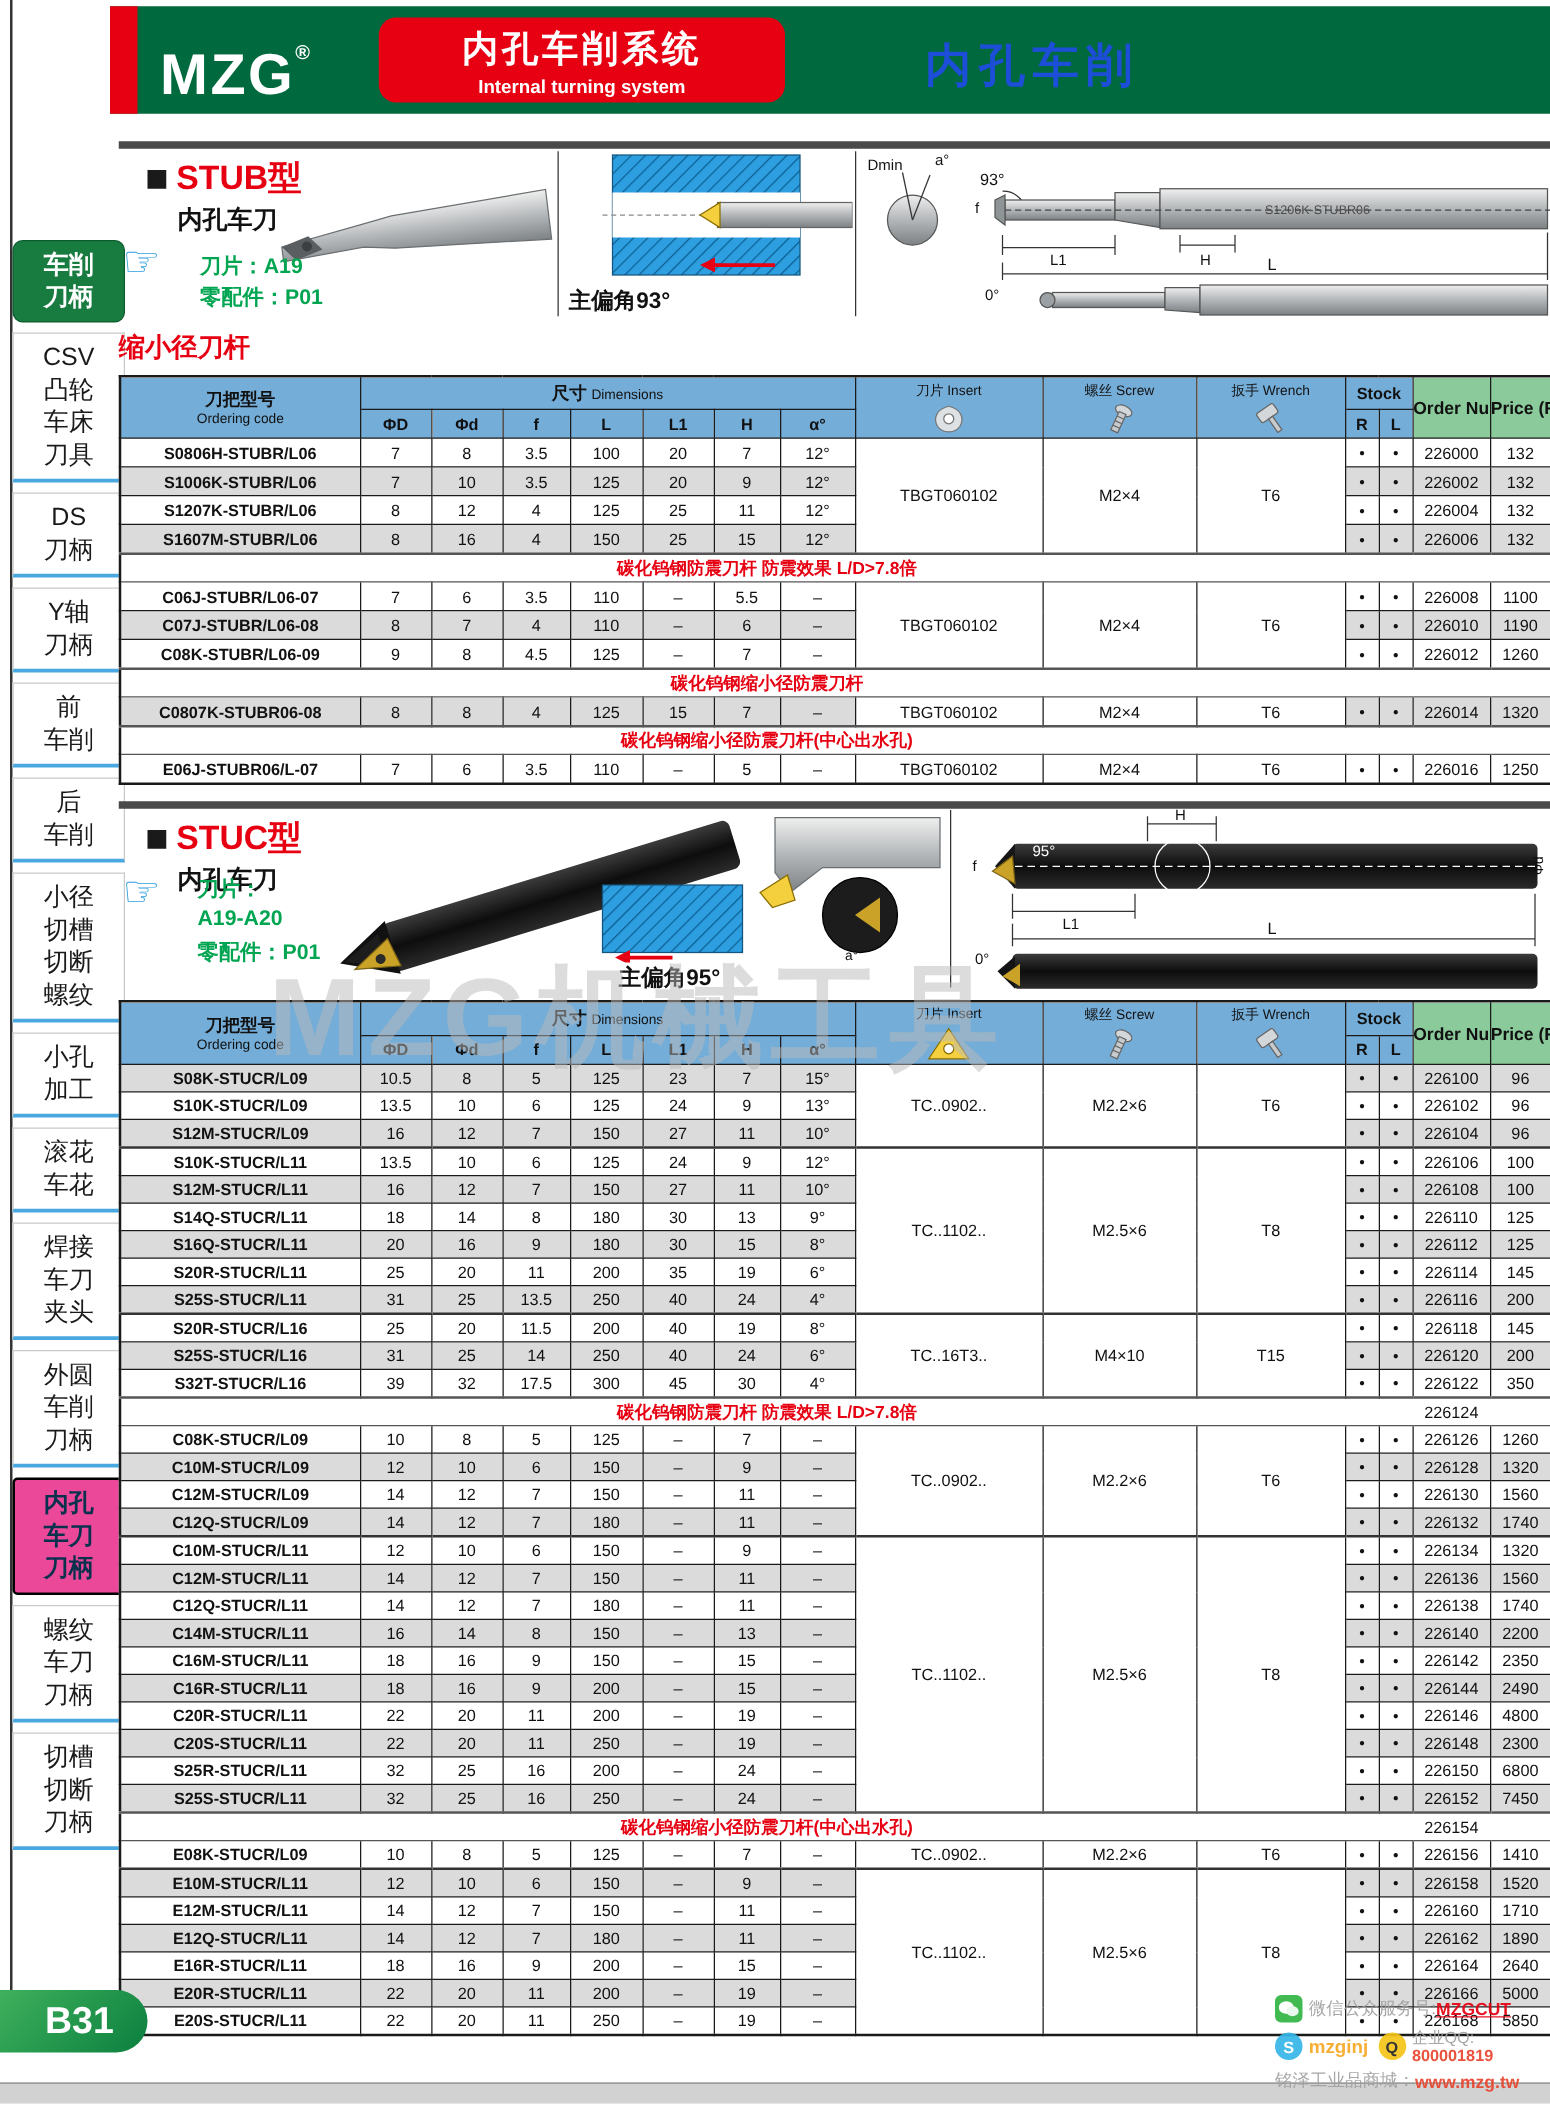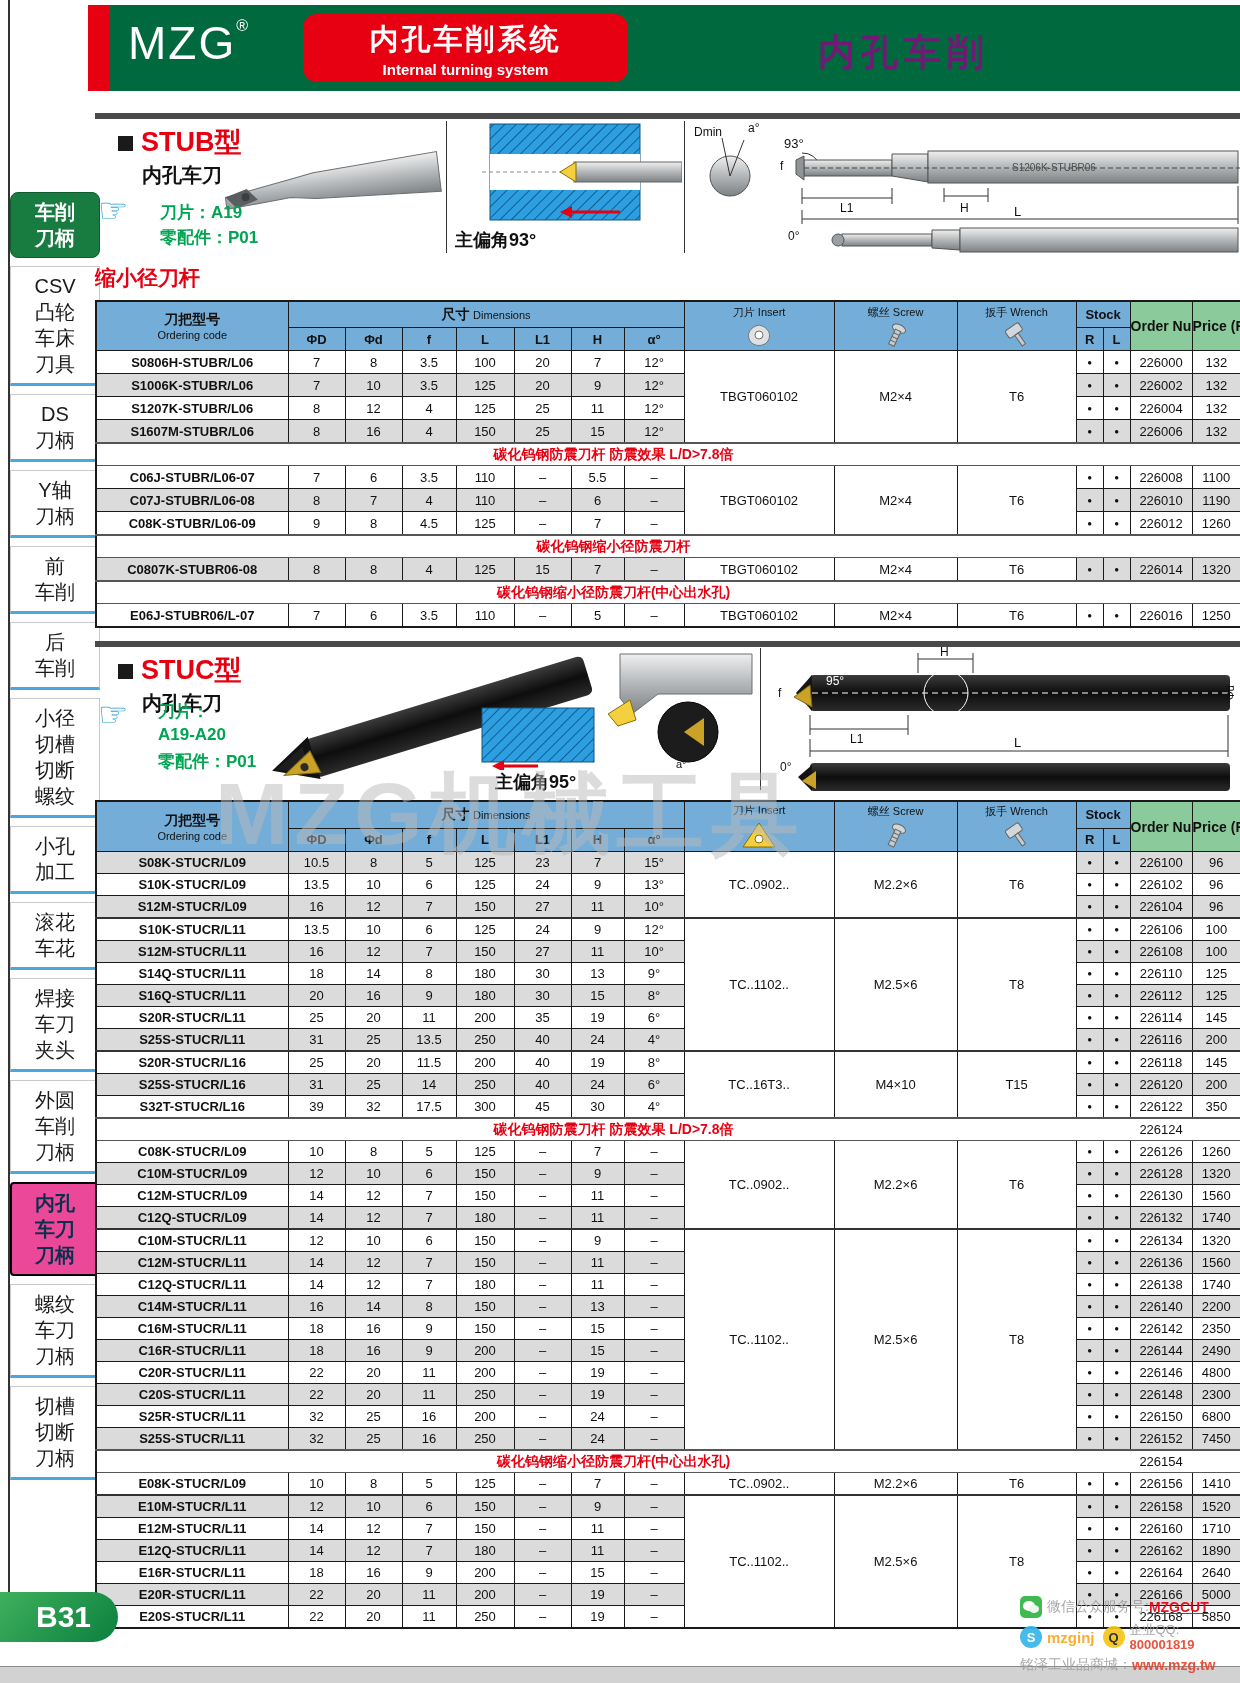--- a/index.html
+++ b/index.html
@@ -3,26 +3,26 @@
 <meta charset="utf-8">
 <style>
   html,body{margin:0;padding:0;background:#fff;}
   body{font-family:"Liberation Sans", sans-serif;}
   .page{position:relative;width:1240px;height:1683px;background:#fff;overflow:hidden;}
   .abs{position:absolute;}
 
   
   .band{position:absolute;left:88px;top:5px;right:0;height:86px;background:#00693E;}
   .band-red{position:absolute;left:88px;top:5px;width:22px;height:86px;background:#E60012;}
-  .logo{position:absolute;left:128px;top:16px;color:#fff;font-size:46px;font-weight:normal;letter-spacing:2px;text-align:center;}
+  .logo{position:absolute;left:128px;top:32px;color:#fff;font-size:46px;font-weight:bold;letter-spacing:2px;text-align:center;}
   .logo sup{font-size:16px;vertical-align:28px;}
   .badge{position:absolute;left:303px;top:14px;width:325px;height:68px;background:#E60012;border-radius:14px;color:#fff;text-align:center;}
   .badge .cn{font-size:29px;font-weight:bold;letter-spacing:3px;margin-top:6px;}
   .badge .en{font-size:15px;font-weight:bold;margin-top:1px;}
-  .band-title{position:absolute;left:724px;top:28px;width:360px;text-align:center;color:#701a75;font-size:37px;font-weight:bold;letter-spacing:6px;}
+  .band-title{position:absolute;left:740px;top:28px;width:360px;color:#1d4ed8;font-size:37px;font-weight:bold;letter-spacing:6px;}
   .rule{position:absolute;left:95px;width:1145px;height:6px;background:#4A4A4A;}
 
   
   .pageline{position:absolute;left:8px;top:0;width:2px;height:1594px;background:#333;}
   .sidebar{position:absolute;left:10px;top:192px;width:90px;display:flex;flex-direction:column;gap:8px;align-items:flex-end;}
   .sideitem{box-sizing:border-box;width:90px;text-align:center;background:#fff;border:1px solid #c9c9c9;border-bottom:3px solid #49A8DF;color:#1a1a1a;font-size:20px;line-height:26px;padding:6px 0;}
   .sideitem.green{background:#187C41;color:#fff;border:1px solid #0d5c2e;border-radius:8px;font-weight:bold;}
   .sideitem.blue{background:#ec4899;color:#09314e;border:2px solid #000000;border-radius:4px;font-weight:bold;}
 
   

